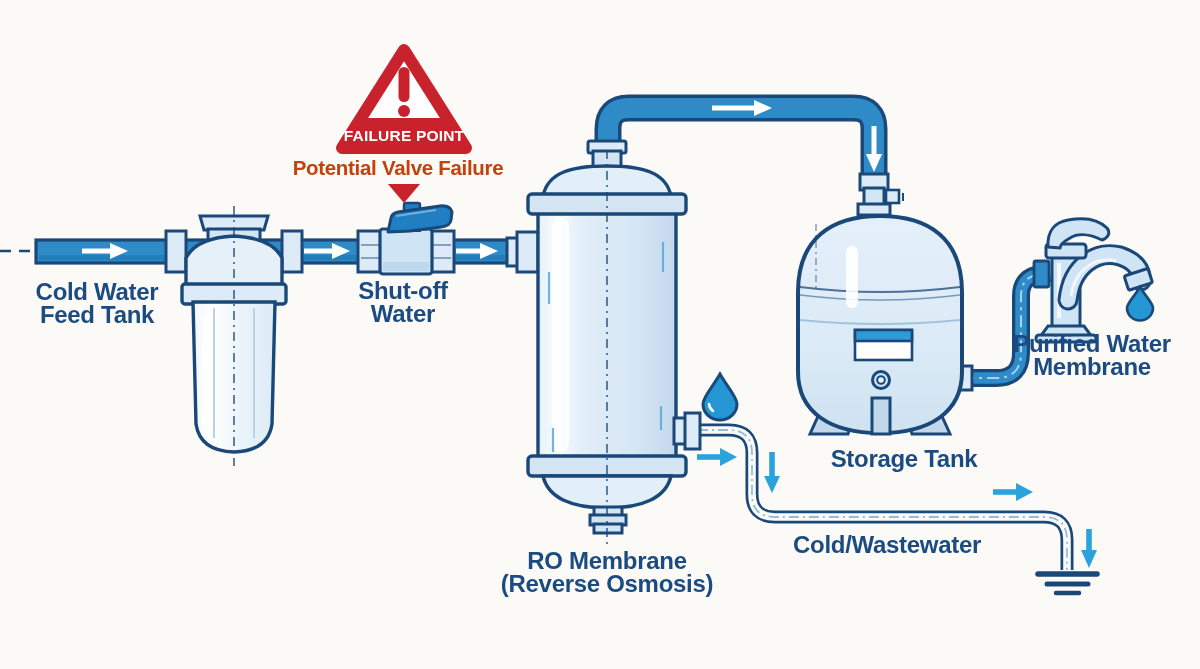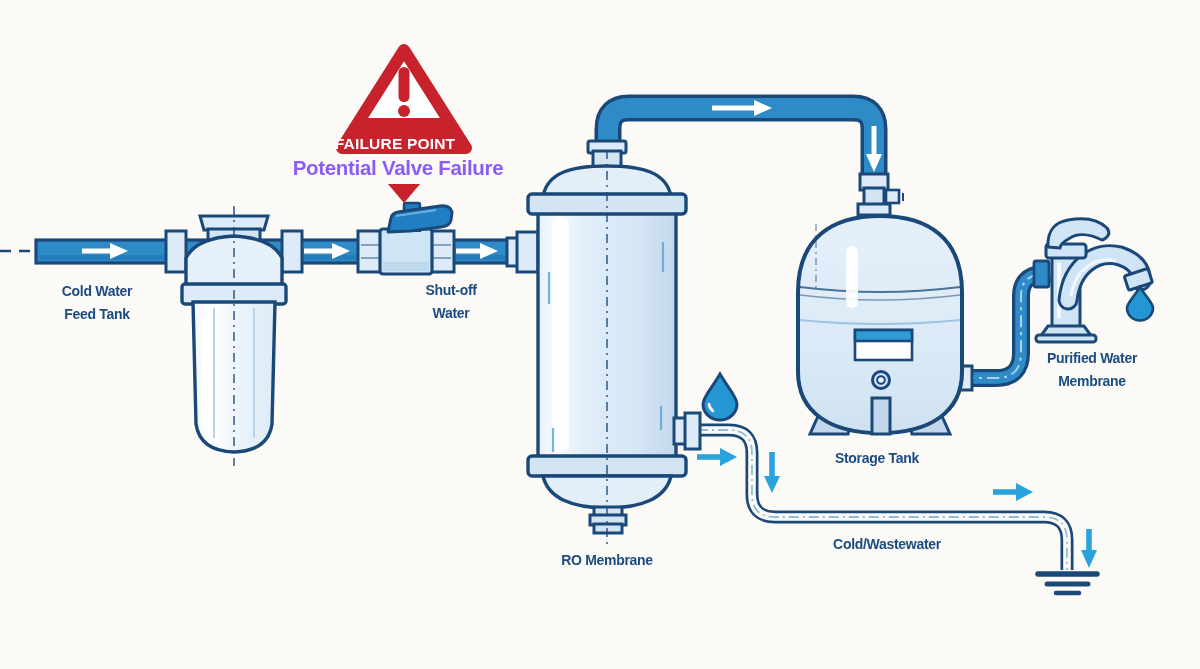--- a/index.html
+++ b/index.html
@@ -4,27 +4,27 @@
 <style>
   html,body{margin:0;padding:0;}
   body{background:#e9e9e7;font-family:"Liberation Sans","DejaVu Sans",sans-serif;}
   .stage{
     position:relative;width:1200px;height:669px;overflow:hidden;
     background:#fbfaf7;margin:0 auto;
   }
   .stage svg{position:absolute;left:0;top:0;}
   .label{
     position:absolute;transform:translateX(-50%);
-    text-align:center;font-weight:bold;font-size:14px;line-height:23px;
+    text-align:center;font-weight:bold;font-size:24px;line-height:23px;
     letter-spacing:-0.3px;color:#1b4b80;white-space:nowrap;
   }
   .label span{display:block;}
   .caption{
     position:absolute;transform:translateX(-50%);
-    font-weight:bold;font-size:20.5px;color:#8b5cf6;white-space:nowrap;
+    font-weight:bold;font-size:20.5px;color:#c2410c;white-space:nowrap;
     letter-spacing:-0.3px;
   }
   .badge-text{
     position:absolute;transform:translateX(-50%);
     font-weight:bold;font-size:15.5px;color:#ffffff;white-space:nowrap;
     letter-spacing:0.2px;
   }
 </style>
 </head>
 <body>
@@ -206,38 +206,39 @@
     <polygon points="388,184 420,184 404,203" fill="#C8232C"></polygon>
   </g>
 </svg>
 
   <div class="label" style="left:97px;top:280px;">
     <span>Cold Water</span>
     <span>Feed Tank</span>
   </div>
 
 
-  <div class="label" style="left:403px;top:279px;margin-left:48px;">
+  <div class="label" style="left:403px;top:279px;">
     <span>Shut-off</span>
     <span>Water</span>
   </div>
 
   <div class="label" style="left:607px;top:549px;">
     <span>RO Membrane</span>
-  </div>
-
-  <div class="label" style="left:877px;top:447px;">
+    <span>(Reverse Osmosis)</span>
+  </div>
+
+  <div class="label" style="left:904px;top:447px;">
     <span>Storage Tank</span>
   </div>
 
   <div class="label" style="left:887px;top:533px;">
     <span>Cold/Wastewater</span>
   </div>
 
-  <div class="label" style="left:1092px;top:347px;">
+  <div class="label" style="left:1092px;top:332px;">
     <span>Purified Water</span>
     <span>Membrane</span>
   </div>
 
-  <div class="badge-text" style="left:395px;top:127px;margin-top:8px;">FAILURE POINT</div>
+  <div class="badge-text" style="left:404px;top:127px;">FAILURE POINT</div>
 
   <div class="caption" style="left:398px;top:156px;">Potential Valve Failure</div>
 </div>
 
 </body></html>

